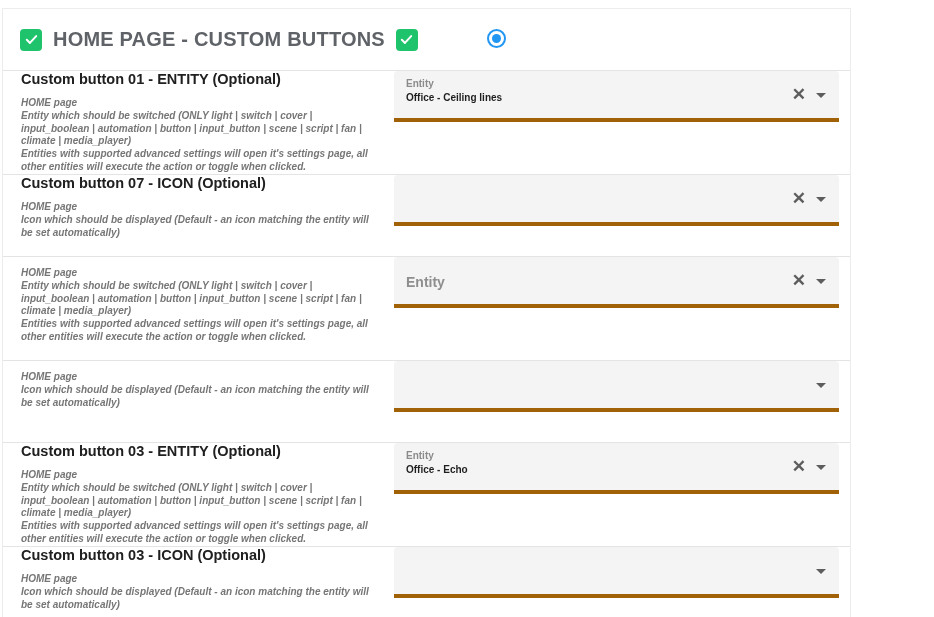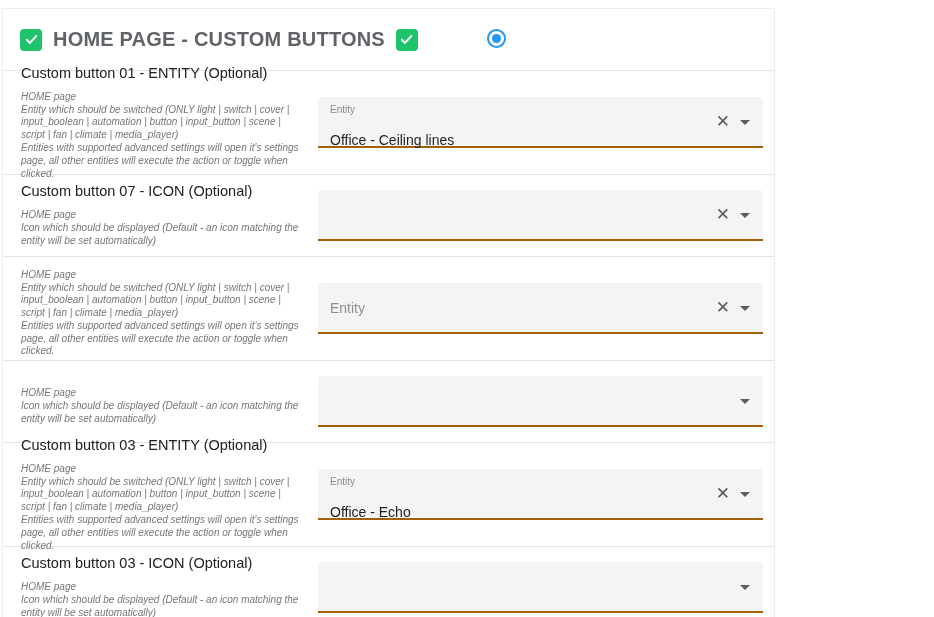--- a/index.html
+++ b/index.html
@@ -2,51 +2,51 @@
 <html><head>
 <meta charset="utf-8">
 <title>Config</title>
 <style>
   * { margin:0; padding:0; box-sizing:border-box; }
   html, body {
     width:934px; height:617px; background:#ffffff; overflow:hidden;
     font-family:"Liberation Sans", sans-serif; position:relative;
   }
   .panel {
-    position:absolute; top:8px; left:2px; width:773px; height:609px;
+    position:absolute; top:8px; left:2px; width:849px; height:609px;
     border:1px solid #ececec; border-bottom:none; background:#fff;
   }
   
   .header { position:relative; height:61px; display:flex; align-items:center; padding-left:17px; }
   .checkbox {
     width:22px; height:22px; background:#1fc36b; border-radius:4px;
     display:flex; align-items:center; justify-content:center; flex-shrink:0; cursor:pointer;
   }
   .page-title { font-size:20px; font-weight:bold; color:#5f6368; margin:0 11px; letter-spacing:.2px; white-space:nowrap; }
   .radio {
     position:absolute; left:484px; top:20px; width:19px; height:19px;
     border:2px solid #2196f3; border-radius:50%;
     display:flex; align-items:center; justify-content:center; cursor:pointer; background:#fff;
   }
   .radio-dot { width:9px; height:9px; border-radius:50%; background:#2196f3; }
   
-  .section { display:flex; align-items:center; border-top:1px solid #e4e4e4; padding-left:18px; }
+  .section { display:flex; border-top:1px solid #e4e4e4; padding-left:18px;font-weight:bold; }
   .section[data-kind="entity"] { height:104px; }
   .section[data-kind="icon"]   { height:82px; }
   .sec-text { flex:1; padding-right:16px; overflow:hidden; }
   .sec-title { font-size:14.5px; color:#202020; margin-bottom:6px; }
   .sec-desc  { font-size:10px; font-style:italic; color:#767676; line-height:12.8px;margin-top:10px; }
   
   .field {
     position:relative; width:445px; height:51px; flex-shrink:0;
     background:#f4f4f4; border-radius:4px 4px 0 0;
-    border-bottom:2px solid #a16207; margin-right:11px; cursor:pointer;
+    border-bottom:4px solid #a16207; margin-right:11px; cursor:pointer;
   }
   .field-label { position:absolute; top:7px;  left:12px; font-size:10px; color:#8b8b8b; }
-  .field-value { position:absolute; top:35px; left:12px; font-size:14px; color:#1f1f1f; }
+  .field-value { position:absolute; top:21px; left:12px; font-size:10px; color:#1f1f1f; }
   .field-placeholder { position:absolute; top:17px; left:12px; font-size:14px; color:#8e8e8e; }
   .clear-icon {
     position:absolute; top:50%; margin-top:-9px; right:33px;
     font-size:17px; line-height:18px; color:#5d5d5d; cursor:pointer;
   }
   .arrow-icon {
     position:absolute; top:50%; margin-top:-2px; right:13px;
     width:0; height:0; border-left:5px solid transparent; border-right:5px solid transparent;
     border-top:5px solid #5d5d5d; cursor:pointer;
   }

